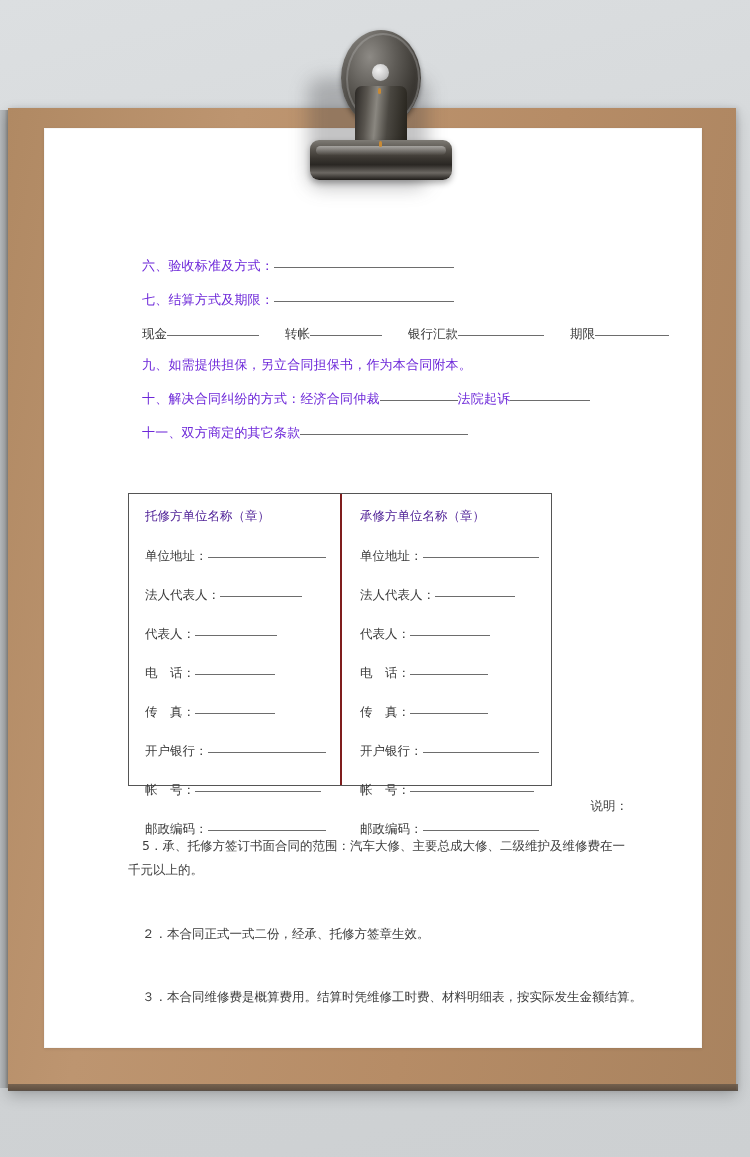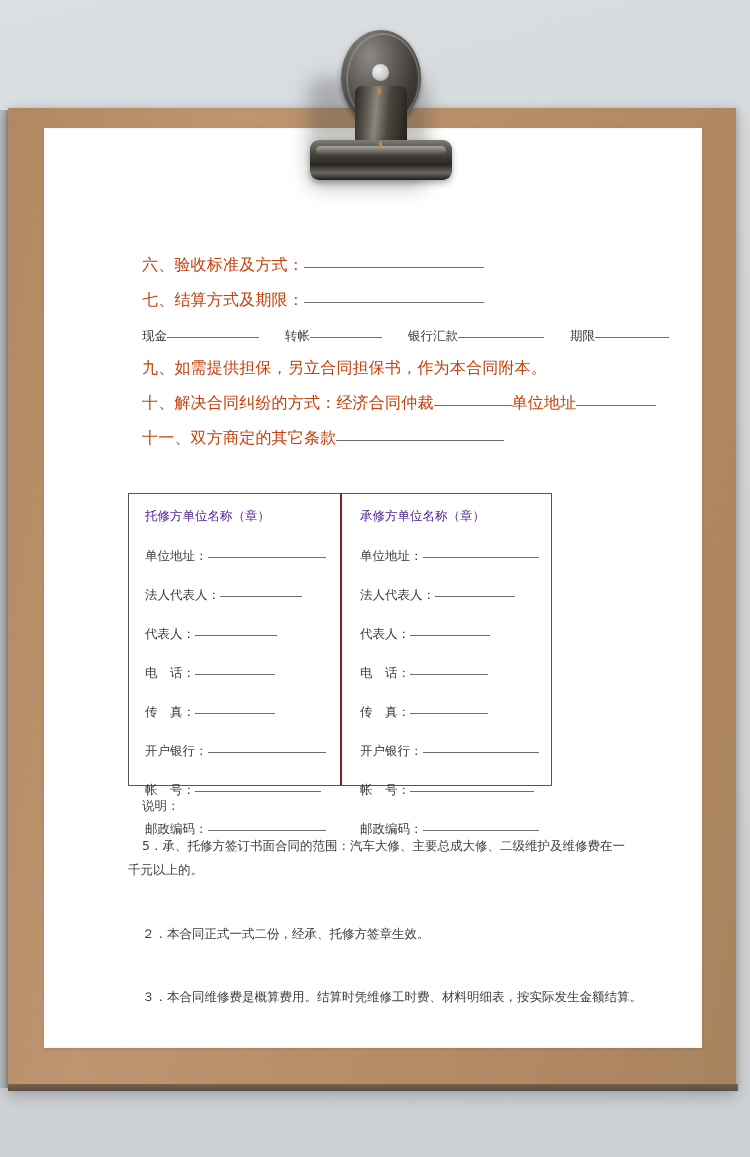--- a/index.html
+++ b/index.html
@@ -152,22 +152,22 @@
     top: 255px;
     width: 500px;
     z-index: 20;
     color: #3b3b3b;
     font-size: 12.5px;
     line-height: 1;
   }
   .clause {
     margin-bottom: 17px;
     white-space: nowrap;
-    font-size: 16px;
-    color: #c2410c;
+    font-size: 13px;
+    color: #6d28d9;
     letter-spacing: .2px;
   }
   .blank {
     display: inline-block;
     border-bottom: 1px solid #6d6d6d;
     vertical-align: 2px;
     height: 12px;
   }
   .indent { padding-left: 14px; }
 
@@ -216,21 +216,21 @@
   
   #notes {
     position: absolute;
     left: 128px;
     top: 798px;
     width: 500px;
     z-index: 20;
     font-size: 12.5px;
     color: #3c3c3c;
   }
-  .note-head { margin-bottom: 19px; padding-left: 14px; }
+  .note-head { margin-bottom: 19px; padding-left: 14px; text-align: right; }
   .note {
     margin-bottom: 19px;
     line-height: 1.95;
     text-indent: 14px;
   }
   .note.nowrap { white-space: nowrap; margin-top: 39px; }
 </style>
 </head>
 <body>
 
@@ -267,21 +267,21 @@
   <div class="pay-row">
     <span class="pay-item"><span>现金</span><span class="blank" style="width: 92px;"></span></span><span class="pay-gap"></span><span class="pay-item"><span>转帐</span><span class="blank" style="width: 72px;"></span></span><span class="pay-gap"></span><span class="pay-item"><span>银行汇款</span><span class="blank" style="width: 86px;"></span></span><span class="pay-gap"></span><span class="pay-item"><span>期限</span><span class="blank" style="width: 74px;"></span></span>
   </div>
 
 
   <div class="clause indent">
     <span>九、如需提供担保，另立合同担保书，作为本合同附本。</span>
   </div>
 
   <div class="clause indent">
-    <span>十、解决合同纠纷的方式：经济合同仲裁</span><span class="blank" style="width: 78px;"></span><span>单位地址</span><span class="blank" style="width: 80px;"></span>
+    <span>十、解决合同纠纷的方式：经济合同仲裁</span><span class="blank" style="width: 78px;"></span><span>法院起诉</span><span class="blank" style="width: 80px;"></span>
   </div>
 
   <div class="clause indent">
     <span>十一、双方商定的其它条款</span><span class="blank" style="width: 168px;"></span>
   </div>
 
 </div>
 
 <div id="sig-table">
   <div class="sig-col left">

